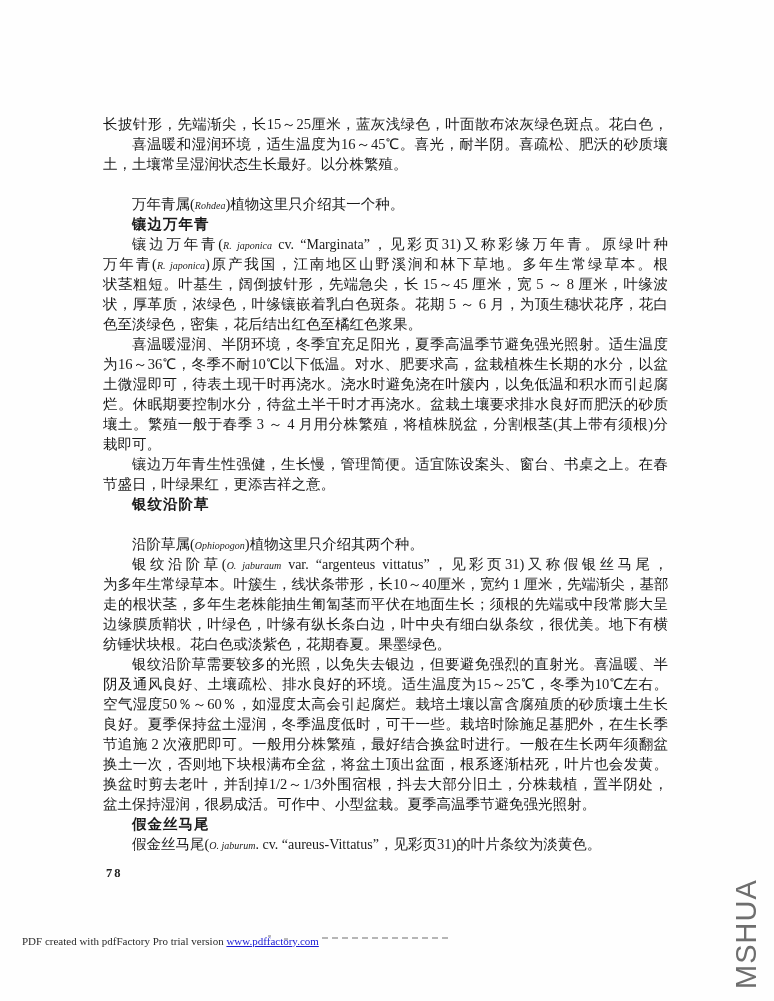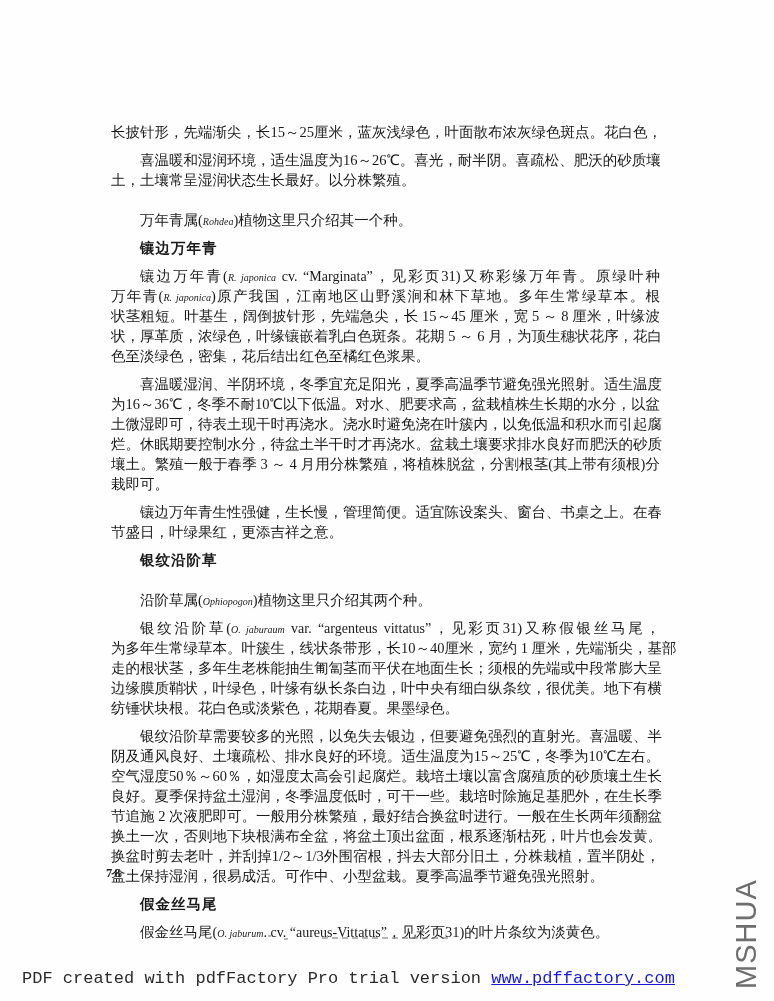--- a/index.html
+++ b/index.html
@@ -4,21 +4,21 @@
 <style>
   html,body{margin:0;padding:0;background:#ffffff;}
   .page{
     position:relative;width:774px;height:1001px;background:#fefefe;
     font-family:"Liberation Serif",serif;color:#1a1a1a;overflow:hidden;
   }
   .text-block{
     position:absolute;left:103px;top:114px;width:565px;
     font-size:14.5px;line-height:20px;
   }
-  .block{margin:8px;}
+  .block{margin:0;}
   .block.gap{margin-top:20px;}
   .line{
     height:20px;white-space:nowrap;
     text-align:justify;text-align-last:justify;
   }
   .line.end{text-align-last:left;}
   .line.ind{padding-left:29px;}
   .heading .line{font-weight:bold;text-align-last:left;padding-left:29px;letter-spacing:1px;}
   .seg-lat{font-style:italic;font-family:"Liberation Serif",serif;font-size:10px;}
   .seg-srf{font-family:"Liberation Serif",serif;font-size:14px;}
@@ -26,43 +26,43 @@
     position:absolute;left:106px;top:866px;font-size:12.5px;font-weight:bold;
     letter-spacing:2px;color:#222;text-align:right;
   }
   .watermark{
     position:absolute;left:691px;top:917px;width:110px;height:34px;
     transform:rotate(-90deg);transform-origin:center center;
     font-family:"Liberation Sans",sans-serif;font-size:29px;color:#6e6e6e;
     text-align:center;line-height:34px;letter-spacing:1px;
   }
   .pdf-footer{
-    position:absolute;left:22px;top:969px;
-    font-family:Liberation Mono, monospace;font-size:17px;color:#2b2b2b;
+    position:absolute;left:22px;top:935px;
+    font-family:Liberation Serif, serif;font-size:11px;color:#2b2b2b;
   }
   .pdf-footer a{color:#1a1ad4;text-decoration:underline;cursor:pointer;}
   .artifact-line{
     position:absolute;left:322px;top:937px;width:126px;height:0;
     border-top:2px dashed #7d7d7d;opacity:0.55;
   }
   .speck{position:absolute;background:#8a8a8a;opacity:0.6;}
   .speck1{left:268px;top:935px;width:3px;height:2px;}
   .speck2{left:284px;top:938px;width:4px;height:2px;}
 </style>
 </head>
 <body>
 
 <div class="page">
 
   <div class="text-block" id="text-block">
       <div class="block para">
         <div class="line"><span>长披针形，先端渐尖，长15～25厘米，蓝灰浅绿色，叶面散布浓灰绿色斑点。花白色，</span></div>
       </div>
       <div class="block para">
-        <div class="line ind"><span>喜温暖和湿润环境，适生温度为16～26℃。喜光，耐半阴。喜疏松、肥沃的砂质壤</span></div>
+        <div class="line ind"><span>喜温暖和湿润环境，适生温度为16～45℃。喜光，耐半阴。喜疏松、肥沃的砂质壤</span></div>
         <div class="line end"><span>土，土壤常呈湿润状态生长最好。以分株繁殖。</span></div>
       </div>
       <div class="block para gap">
         <div class="line ind end"><span>万年青属(</span><span class="seg-lat">Rohdea</span><span>)植物这里只介绍其一个种。</span></div>
       </div>
       <div class="block heading">
         <div class="line end"><span>镶边万年青</span></div>
       </div>
       <div class="block para">
         <div class="line ind"><span>镶边万年青(</span><span class="seg-lat">R. japonica</span><span class="seg-srf"> cv. “Marginata”</span><span>，见彩页31)又称彩缘万年青。原绿叶种</span></div>

